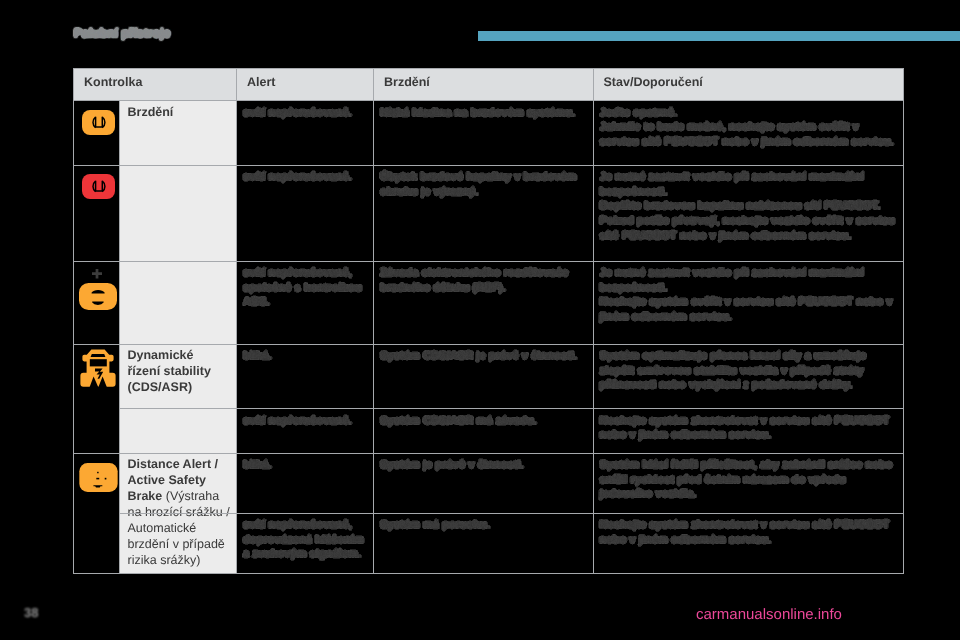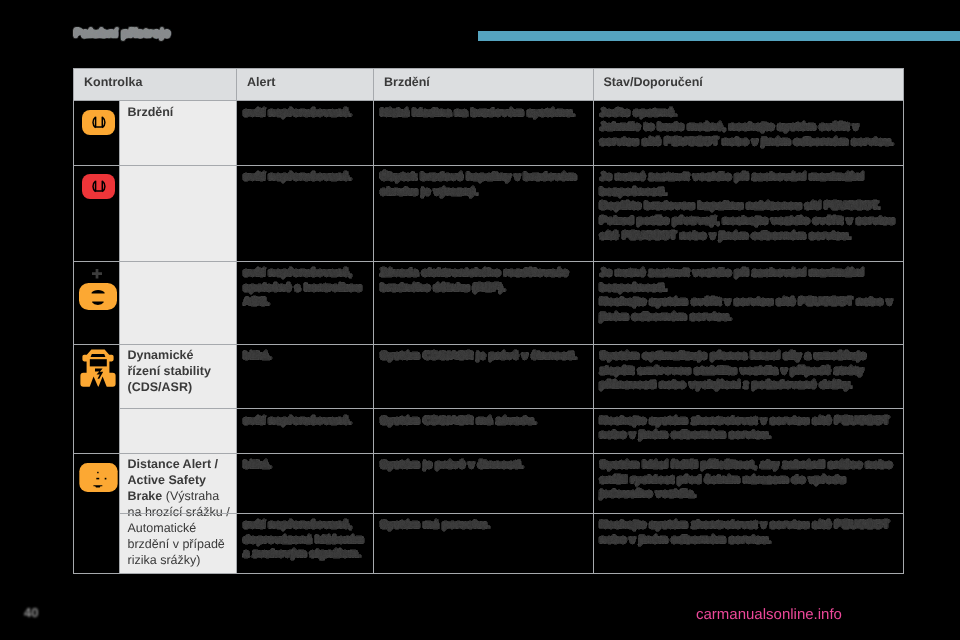--- a/index.html
+++ b/index.html
@@ -257,15 +257,15 @@
       <div class="hline" style="left:0px;top:384.5px;width:46px;"></div>
       <div class="hline" style="left:0px;top:504.5px;width:46px;"></div>
       <div class="vline" style="left:0px;top:0px;height:505.5px;"></div>
       <div class="vline" style="left:46px;top:32px;height:473.5px;"></div>
       <div class="vline" style="left:163px;top:0px;height:505.5px;"></div>
       <div class="vline" style="left:300px;top:0px;height:505.5px;"></div>
       <div class="vline" style="left:519.5px;top:0px;height:505.5px;"></div>
       <div class="vline" style="left:830px;top:0px;height:505.5px;"></div>
     </div>
 
-  <div class="pageno">40</div>
+  <div class="pageno">38</div>
   <div class="wm">carmanualsonline.info</div>
 </div>
 
 </body></html>

